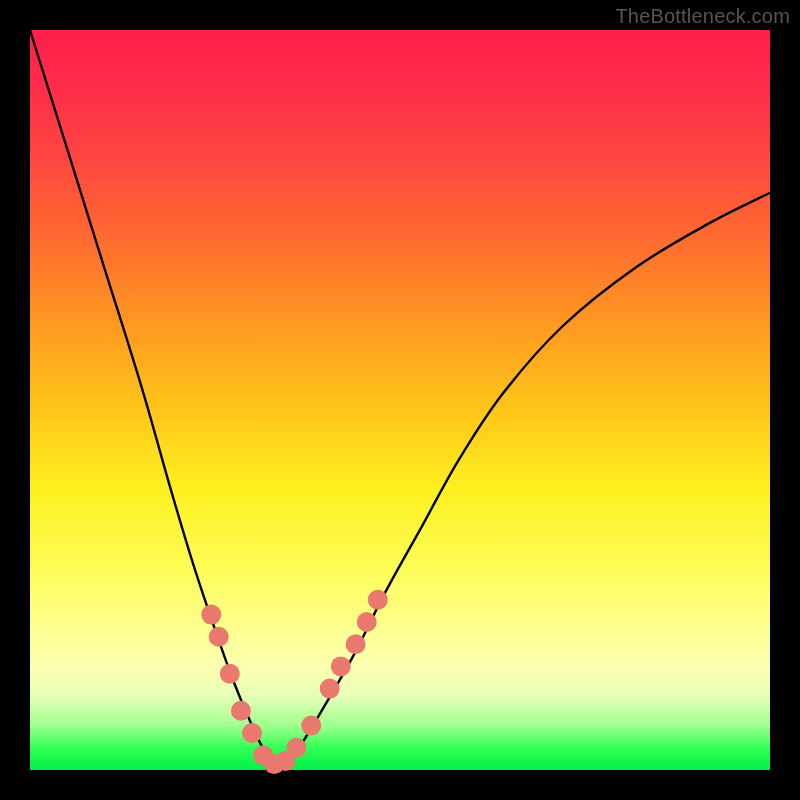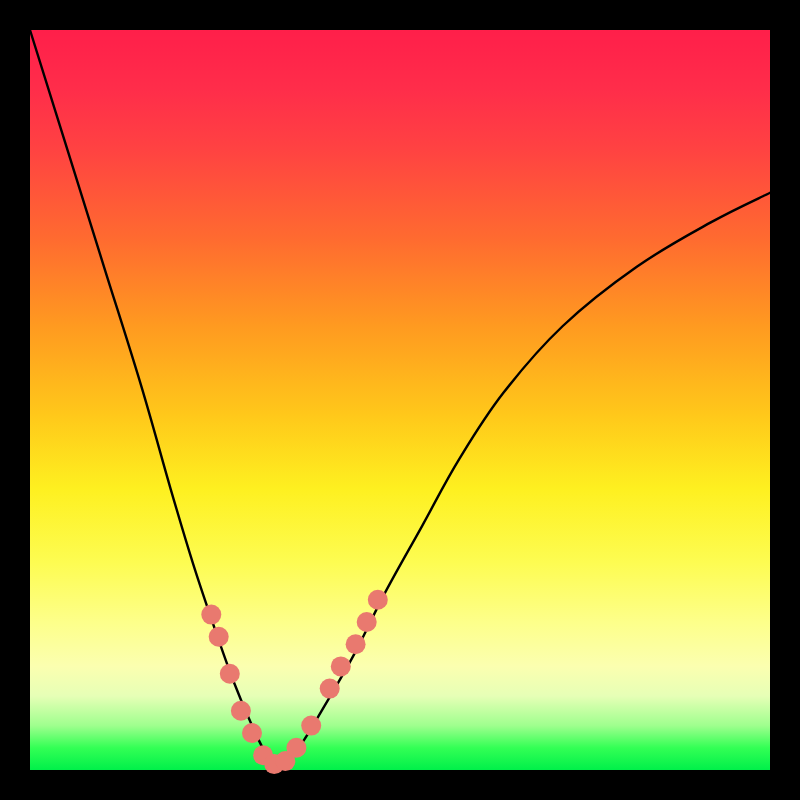--- a/index.html
+++ b/index.html
@@ -83,13 +83,14 @@
         <circle cx="266.40" cy="717.80" r="10" fill="#e9796f"></circle>
         <circle cx="281.20" cy="695.60" r="10" fill="#e9796f"></circle>
         <circle cx="299.70" cy="658.60" r="10" fill="#e9796f"></circle>
         <circle cx="310.80" cy="636.40" r="10" fill="#e9796f"></circle>
         <circle cx="325.60" cy="614.20" r="10" fill="#e9796f"></circle>
         <circle cx="336.70" cy="592.00" r="10" fill="#e9796f"></circle>
         <circle cx="347.80" cy="569.80" r="10" fill="#e9796f"></circle>
       </g>
   </svg>
 
+  <div class="watermark">TheBottleneck.com</div>
 </div>
 
 </body></html>

